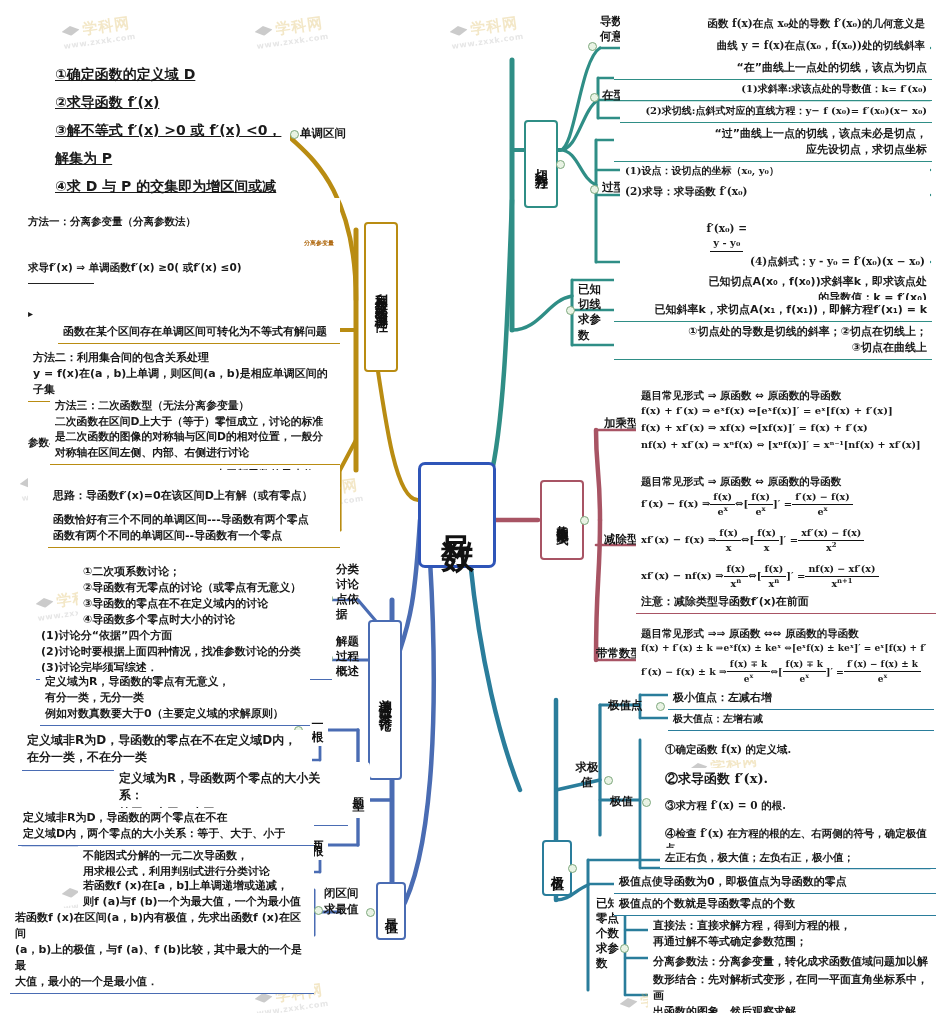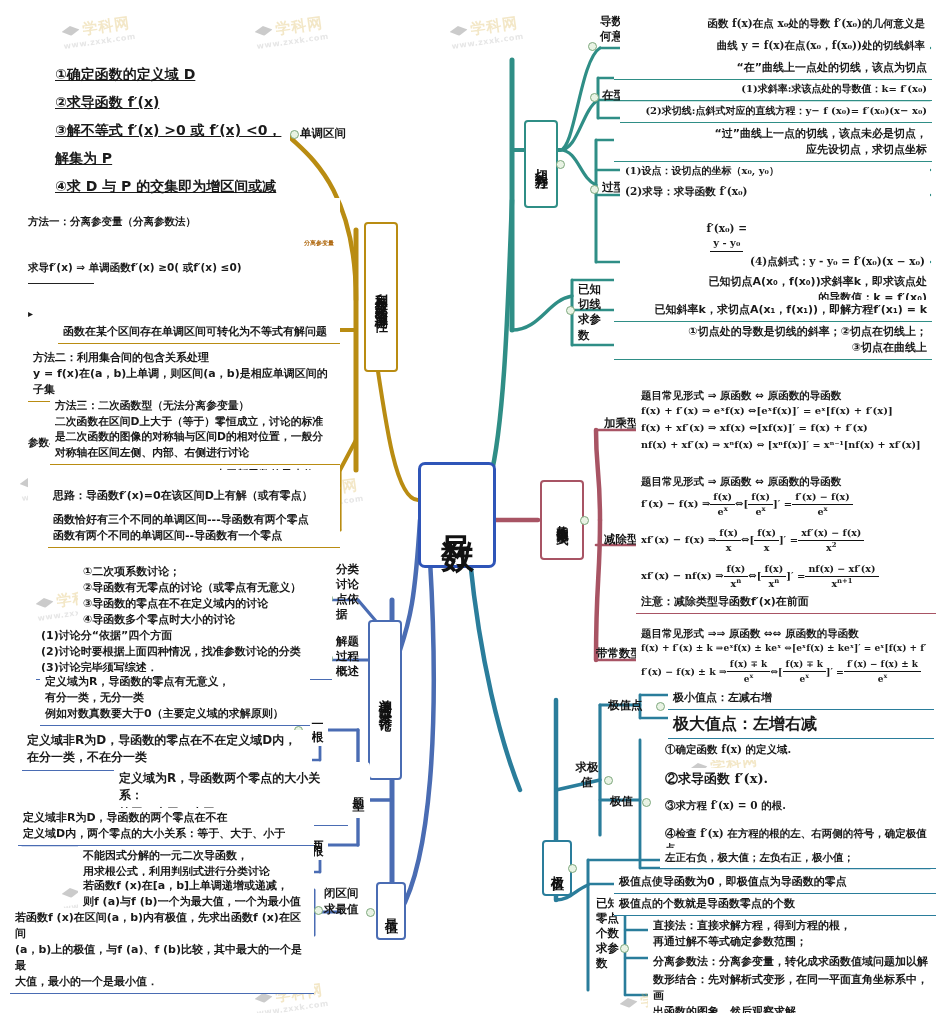--- a/index.html
+++ b/index.html
@@ -435,21 +435,21 @@
   <div class="slabel" style="left:608px;top:698px;width:48px;">极值点</div>
   <div class="dot" style="left:656px;top:702px;"></div>
 
   <div class="slabel" style="left:610px;top:794px;width:30px;">极值</div>
   <div class="dot" style="left:642px;top:798px;"></div>
 
   <div class="slabel" style="left:596px;top:896px;width:24px;line-height:1.3;">已知零点个数求参数</div>
   <div class="dot" style="left:620px;top:944px;"></div>
 
   <div class="leaf u-steel" style="left:668px;top:688px;width:266px;font-size:11px;">极小值点：左减右增</div>
-  <div class="leaf u-steel" style="left:668px;top:710px;width:266px;font-size:16px;">极大值点：左增右减</div>
+  <div class="leaf u-steel" style="left:668px;top:710px;width:266px;font-size:10px;">极大值点：左增右减</div>
 
   <div class="leaf mathy" style="left:660px;top:740px;width:276px;font-size:10.5px;border:none;">①确定函数 f(x) 的定义域.</div>
   <div class="leaf mathy" style="left:660px;top:768px;width:276px;font-size:13px;border:none;">②求导函数 f′(x).</div>
   <div class="leaf mathy" style="left:660px;top:796px;width:276px;font-size:10.5px;border:none;">③求方程 f′(x) = 0 的根.</div>
   <div class="leaf mathy" style="left:660px;top:824px;width:276px;font-size:10.5px;border:none;">④检查 f′(x) 在方程的根的左、右两侧的符号，确定极值点.</div>
   <div class="leaf u-steel mathy" style="left:660px;top:848px;width:276px;font-size:10.5px;">左正右负，极大值；左负右正，极小值；</div>
 
   <div class="leaf u-steel" style="left:614px;top:872px;width:322px;font-size:11px;">极值点使导函数为0，即极值点为导函数的零点</div>
   <div class="leaf u-steel" style="left:614px;top:894px;width:322px;font-size:11px;">极值点的个数就是导函数零点的个数</div>
   <div class="leaf u-steel" style="left:648px;top:916px;width:288px;font-size:11px;">直接法：直接求解方程，得到方程的根，

